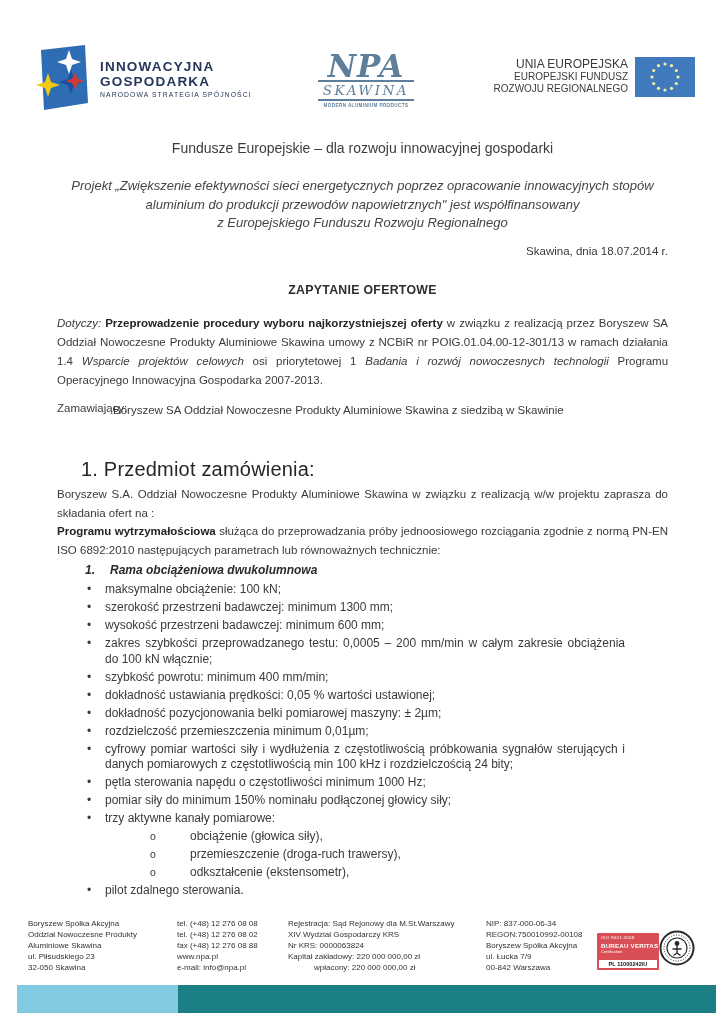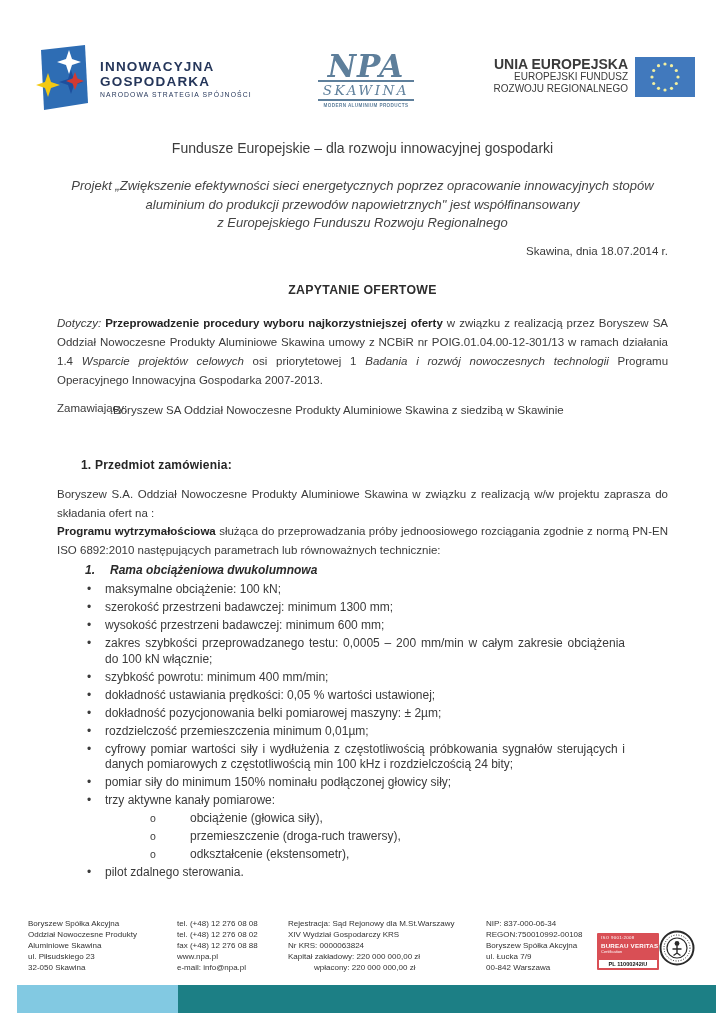--- a/index.html
+++ b/index.html
@@ -12,36 +12,36 @@
   
   .ig-logo { position:absolute; left:33px; top:44px; display:flex; align-items:center; }
   .ig-text { margin-left:7px; color:var(--ig_navy,#25365a); }
   .ig-line1,.ig-line2 { font-size:13.5px; font-weight:bold; letter-spacing:1.2px; line-height:15px; }
   .ig-sub { font-size:6.8px; letter-spacing:1.1px; margin-top:2px; }
   .npa-logo { position:absolute; left:308px; top:52px; width:116px; text-align:center; color:var(--npa_blue,#5e7f9b); }
   .npa-top { font-family:"DejaVu Serif", serif; font-weight:bold; font-style:italic; font-size:31px; line-height:28px; letter-spacing:1px; }
   .npa-mid { font-family:"DejaVu Serif", serif; font-style:italic; font-size:13.5px; letter-spacing:2.5px; border-top:2px solid var(--npa_blue,#5e7f9b); border-bottom:2px solid var(--npa_blue,#5e7f9b); padding:0 1px 1px 1px; margin:0 10px; }
   .npa-bot { font-size:4.6px; font-weight:bold; letter-spacing:.4px; margin-top:2px; }
   .eu-block { position:absolute; left:470px; top:58px; width:158px; text-align:right; color:#3a3a3a; }
-  .eu-line1 { font-size:14px; font-weight:bold; line-height:12.5px; }
+  .eu-line1 { font-size:12px; font-weight:normal; line-height:12.5px; }
   .eu-line2,.eu-line3 { font-size:10px; line-height:12.5px; }
   .eu-flag { position:absolute; left:635px; top:57px; }
   
   .abs { position:absolute; left:57px; width:611px; }
   .doc-title { top:140px; text-align:center; font-size:14px; color:#3c3c3c; }
   .proj-note { top:177px; text-align:center; font-style:italic; font-size:13px; line-height:18.5px; color:#444; }
   .date-line { top:245px; text-align:right; font-size:11.5px; }
   .main-heading { top:283px; text-align:center; font-size:12.3px; font-weight:bold; letter-spacing:.3px; color:#2d2d2d; }
   .para { font-size:11.5px; line-height:19px; text-align:justify; }
   .dotyczy { top:314px; }
   .seg-italic { font-style:italic; }
   .seg-bold { font-weight:bold; color:#242424; }
   .zam-label { top:402px; font-size:11.5px; }
   .zam-value { top:404px; left:113px; width:520px; font-size:11.5px; }
-  .sec1-heading { top:458px; left:81px; font-size:12px; font-weight:bold; color:#262626; letter-spacing:.2px; }
+  .sec1-heading { top:458px; left:81px; font-size:20px; font-weight:normal; color:#262626; letter-spacing:.2px; }
   .sec1-intro { top:485px; }
   .machine { top:522px; }
   
   .spec { position:absolute; left:85px; top:563px; width:560px; font-size:12px; }
   .spec-head { margin-bottom:5px; font-weight:bold; font-style:italic; color:#2a2a2a; }
   .spec-head .num { display:inline-block; width:25px; }
   ul.spec-list { list-style:none; }
   ul.spec-list > li { position:relative; padding-left:20px; line-height:15.5px; margin-bottom:2.5px; text-align:justify; padding-right:20px; }
   ul.spec-list > li::before { content:"\2022"; position:absolute; left:2px; top:0; font-size:12px; }
   ul.sub { list-style:none; margin-left:45px; margin-top:2.5px; }
@@ -143,20 +143,21 @@
     <ul class="spec-list">
         <li>maksymalne obciążenie: 100 kN;</li>
         <li>szerokość przestrzeni badawczej: minimum 1300 mm;</li>
         <li>wysokość przestrzeni badawczej: minimum 600 mm;</li>
         <li>zakres szybkości przeprowadzanego testu: 0,0005 – 200 mm/min w całym zakresie obciążenia do 100 kN włącznie;</li>
         <li>szybkość powrotu: minimum 400 mm/min;</li>
         <li>dokładność ustawiania prędkości: 0,05 % wartości ustawionej;</li>
         <li>dokładność pozycjonowania belki pomiarowej maszyny: ± 2µm;</li>
         <li>rozdzielczość przemieszczenia minimum 0,01µm;</li>
         <li>cyfrowy pomiar wartości siły i wydłużenia z częstotliwością próbkowania sygnałów sterujących i danych pomiarowych z częstotliwością min 100 kHz i rozdzielczością 24 bity;</li>
+        <li>pętla sterowania napędu o częstotliwości minimum 1000 Hz;</li>
         <li>pomiar siły do minimum 150% nominału podłączonej głowicy siły;</li>
         <li>trzy aktywne kanały pomiarowe:<ul class="sub">
             <li>obciążenie (głowica siły),</li>
             <li>przemieszczenie (droga-ruch trawersy),</li>
             <li>odkształcenie (ekstensometr),</li>
           </ul></li>
         <li>pilot zdalnego sterowania.</li>
       </ul>
   </div>
 

